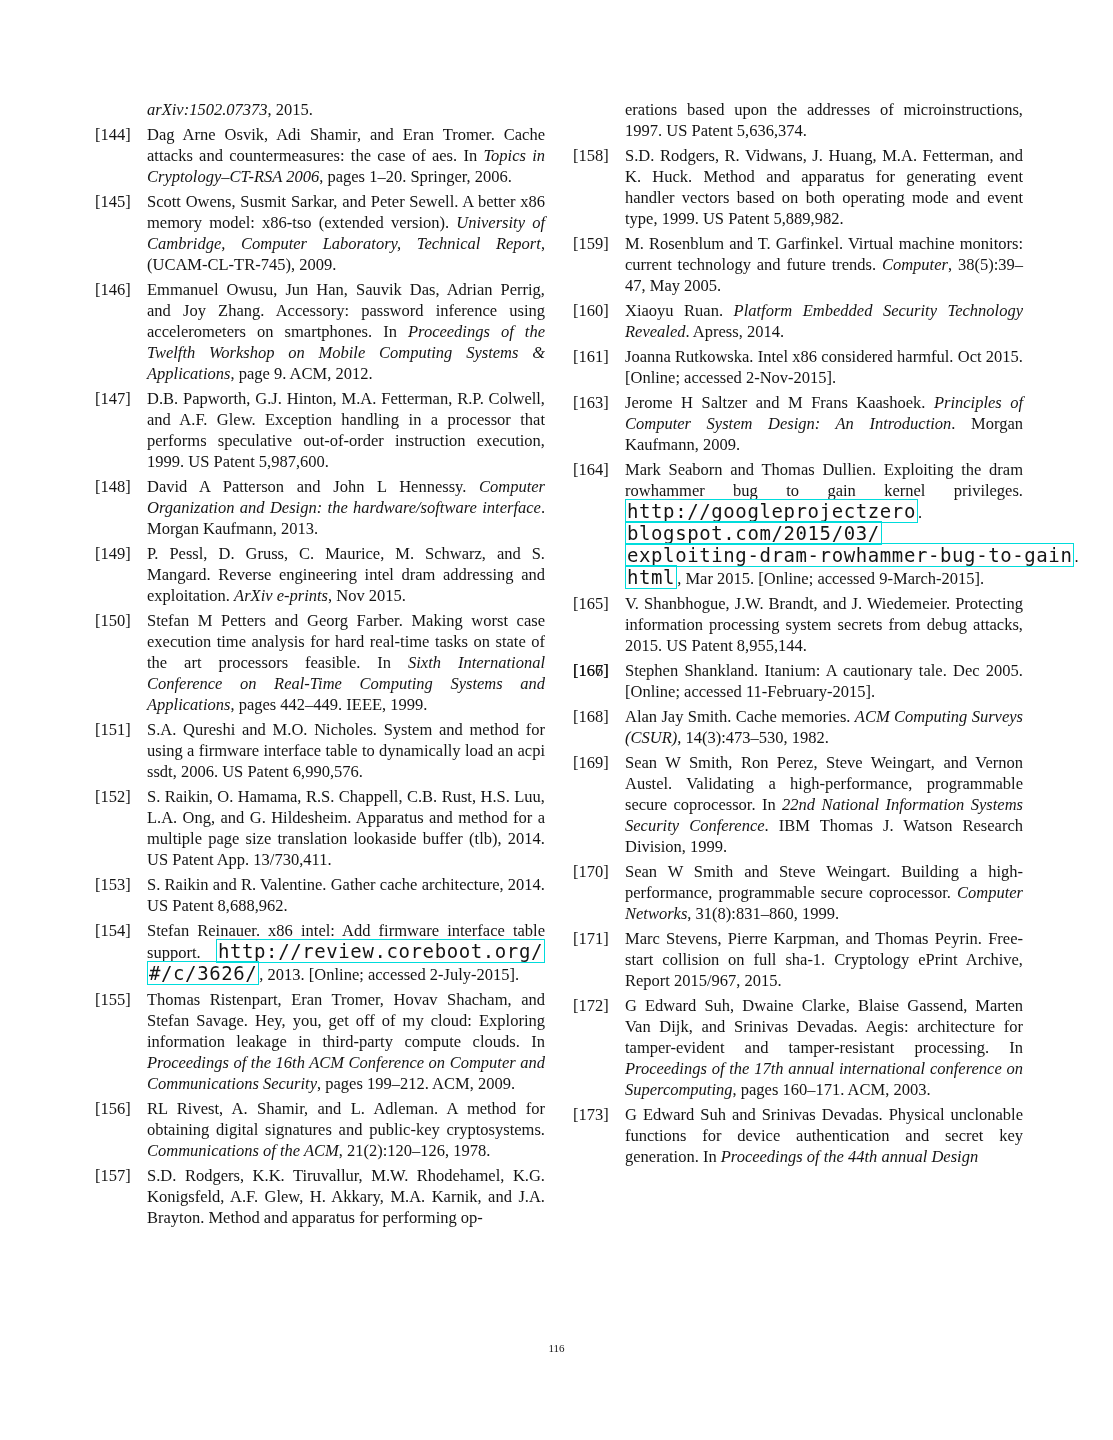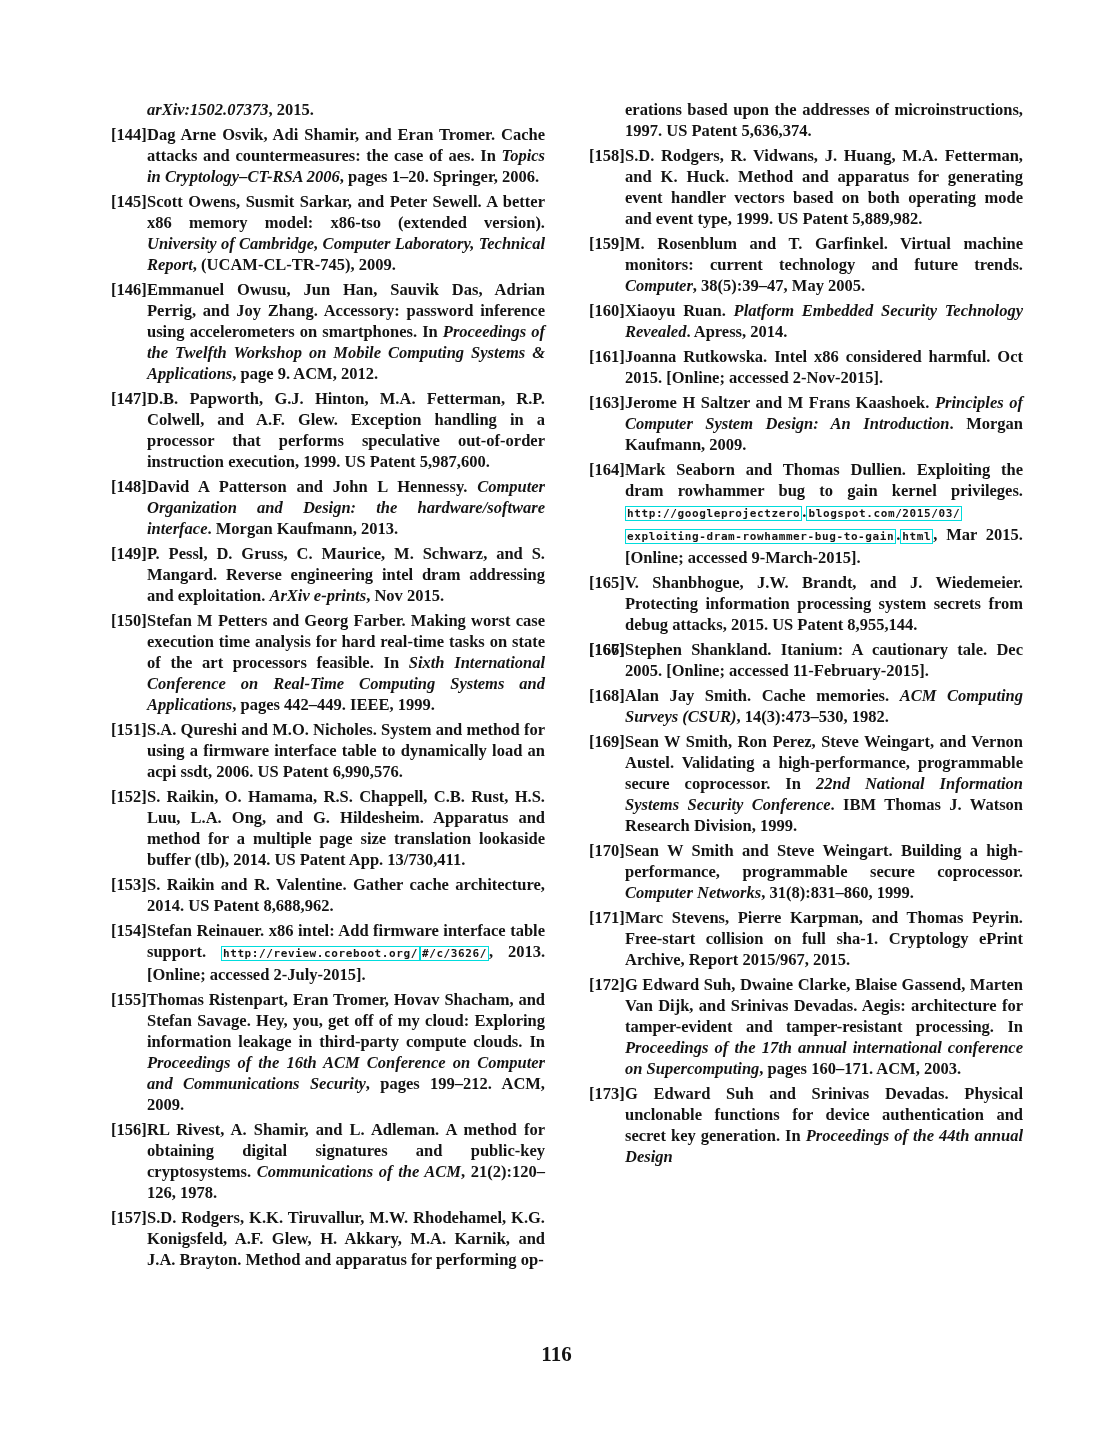--- a/index.html
+++ b/index.html
@@ -11,21 +11,20 @@
     width: 1113px;
     height: 1440px;
     position: relative;
     overflow: hidden;
     font-family: "Liberation Serif", "DejaVu Serif", serif;
     color: #141414;
   }
   .page {
     position: absolute;
     inset: 0;
-    font-weight: bold;
   }
   .columns {
     position: absolute;
     left: 95px;
     top: 99px;
     width: 928px;
     display: flex;
     gap: 28px;
   }
   .col {
@@ -37,38 +36,37 @@
     padding-left: 52px;
     margin: 0 0 4px 0;
     font-size: 16.5px;
     line-height: 21px;
     text-align: justify;
   }
   .ref-label {
     position: absolute;
     left: 0;
     top: 0;
-    margin-left: 16px;
   }
   .seg-italic { font-style: italic; }
   .seg-link {
     font-family: "DejaVu Sans Mono", "Liberation Mono", monospace;
-    font-size: 11px;
+    font-size: 19px;
     letter-spacing: 0.6px;
     white-space: nowrap;
     border: 1.6px solid var(--link-box, #00dcdc);
     padding: 0 1px;
   }
   .footer {
     position: absolute;
     left: 0;
     top: 1342px;
     width: 1113px;
     text-align: center;
-    font-size: 21px;
+    font-size: 11px;
   }
 </style>
 </head>
 <body style="color: rgb(20, 20, 20); background: rgb(255, 255, 255);">
 
 <div class="page">
   <div class="columns">
     <div class="col" id="col-left">
         <div class="ref"><span class="seg-italic">arXiv:1502.07373</span><span class="seg-plain">, 2015.</span></div>
         <div class="ref"><span class="ref-label">[144]</span><span class="seg-plain">Dag Arne Osvik, Adi Shamir, and Eran Tromer. Cache attacks and countermeasures: the case of aes. In </span><span class="seg-italic">Topics in Cryptology–CT-RSA 2006</span><span class="seg-plain">, pages 1–20. Springer, 2006.</span></div>

